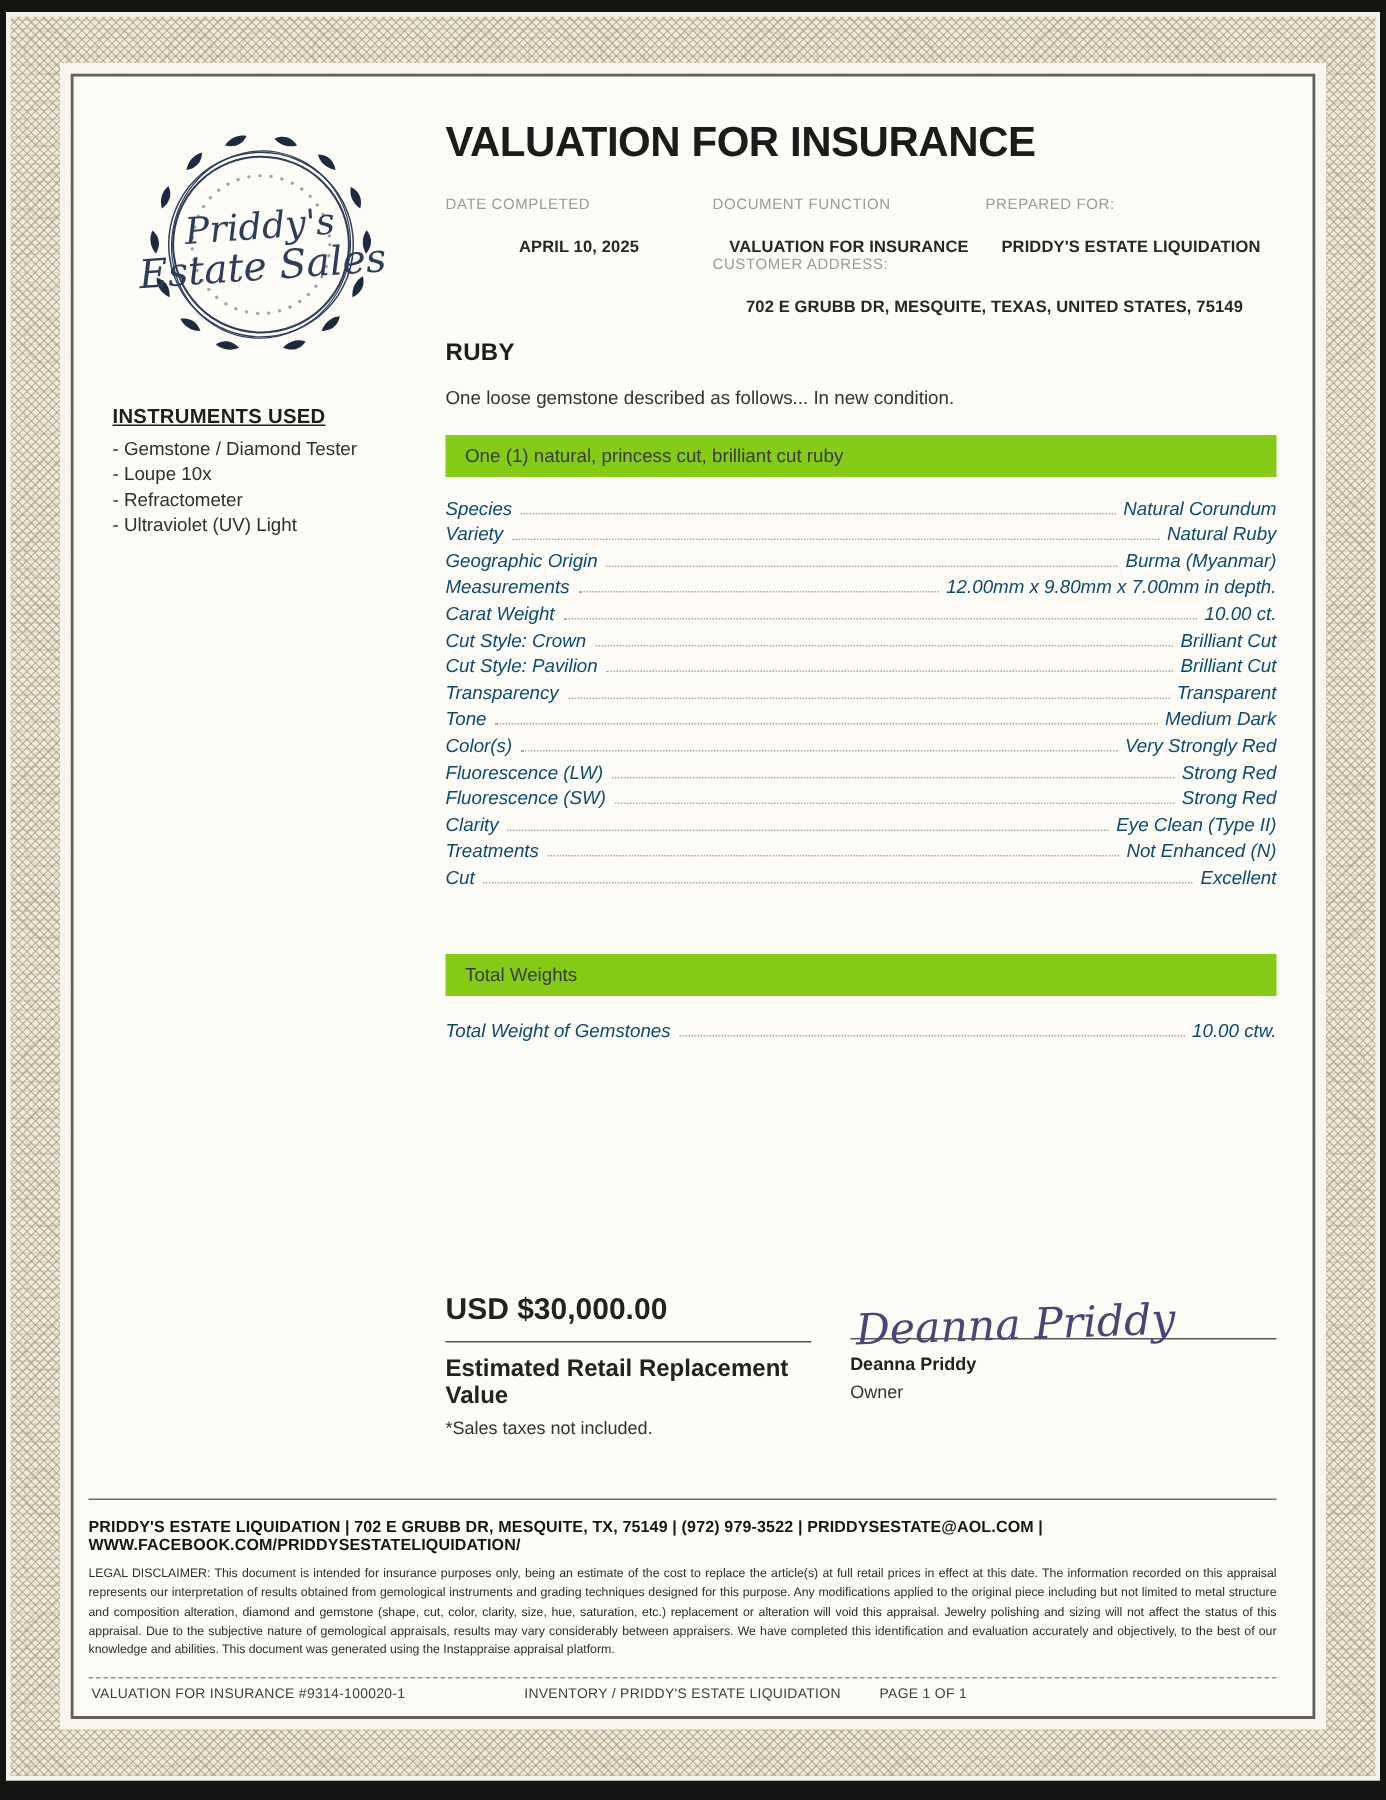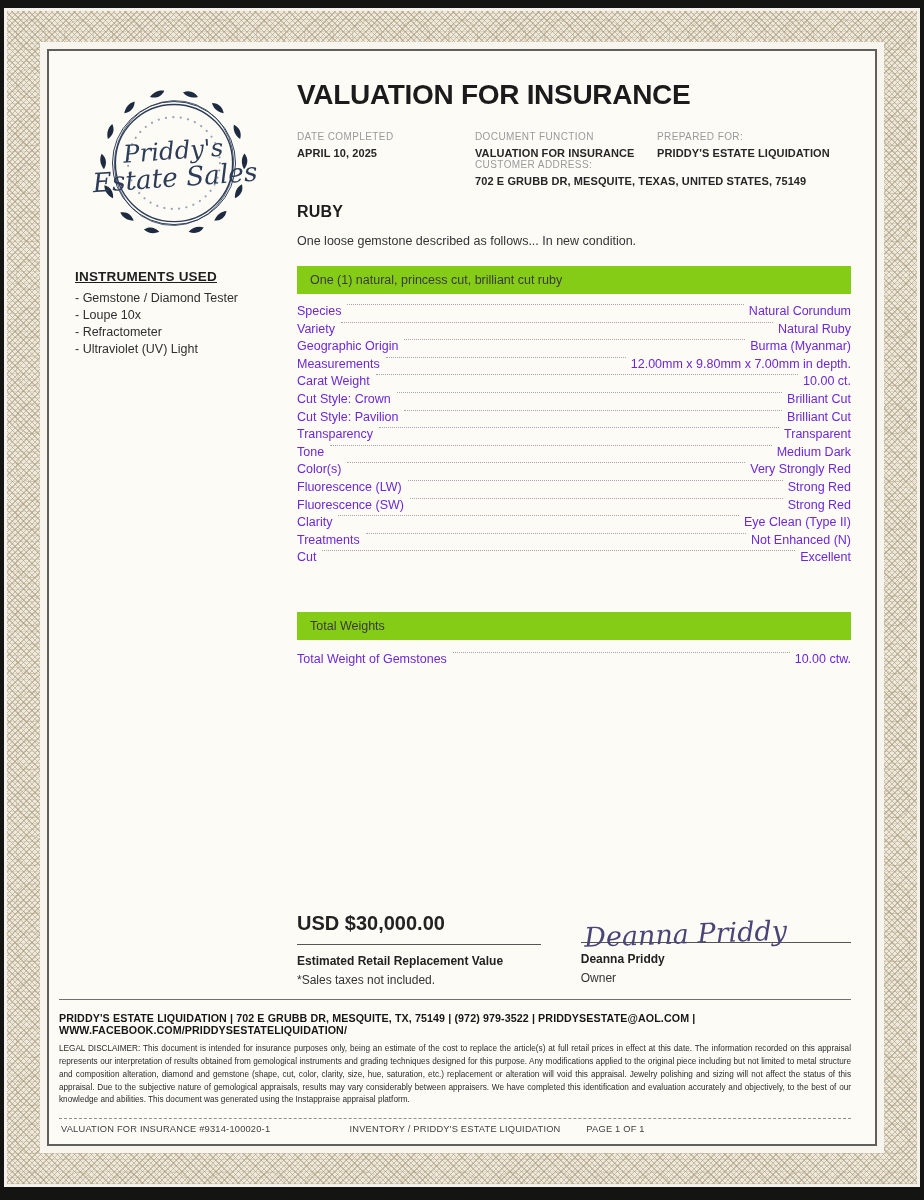--- a/index.html
+++ b/index.html
@@ -34,43 +34,43 @@
   .logo-wrap { margin:4px 0 0 6px; }
   .instruments { margin-top:16px; }
   .instruments h3 { font-size:13.5px; font-weight:bold; color:#1e1e1e; letter-spacing:.2px; margin-bottom:6px;text-decoration:underline; }
   .instruments .inst-item { font-size:12.5px; color:#2f2f2f; line-height:17px; }
 
   .main-col { flex:1; display:flex; flex-direction:column; min-width:0; }
   .doc-title { font-size:28px; font-weight:800; color:#1b1b1b; letter-spacing:-.3px; margin-top:2px; }
 
   .meta-grid { display:grid; grid-template-columns:178px 182px 1fr; margin-top:20px; }
   .meta-cell .m-label { font-size:10px; color:#9a9a9a; letter-spacing:.4px; }
-  .meta-cell .m-value { font-size:11px; font-weight:bold; color:#262626; margin-top:5px; letter-spacing:.1px; }
+  .meta-cell .m-value { font-size:11px; font-weight:bold; color:#262626; margin-top:17px; letter-spacing:.1px;text-align:center; }
   .meta-cell.span2 { grid-column:2 / 4; }
 
   .gem-title { font-size:16px; font-weight:bold; color:#1d1d1d; margin-top:16px; letter-spacing:.2px; }
   .gem-desc  { font-size:12.5px; color:#333; margin-top:13px; }
 
   .banner { background:#84cc16; color:#3a3a3a; font-size:12.5px; padding:7px 13px; margin-top:18px; }
 
   .spec-table { margin-top:10px; }
-  .spec-row { display:flex; align-items:flex-start; height:17.6px; font-size:12.5px; color:#6d28d9; }
+  .spec-row { display:flex; align-items:flex-end; height:17.6px; font-size:12.5px; color:#0c4a6e;font-style:italic; }
   .spec-row .leader { flex:1; border-bottom:1.5px dotted #aaa3ae; margin:0 5px 3px 6px; }
   .spec-row .s-value { white-space:nowrap; }
 
   .totals { margin-top:26px; }
   .totals .spec-table { margin-top:12px; }
 
   .flex-spacer { flex:1; }
 
   
-  .value-row { display:flex; gap:40px; margin-bottom:12px; }
+  .value-row { display:flex; gap:26px; margin-bottom:40px; }
   .value-block { width:44%; }
   .amount { font-size:20px; font-weight:800; color:#222; padding-bottom:9px; border-bottom:1.5px solid #555; }
-  .value-caption { font-size:12px; font-weight:bold; color:#222; margin-top:9px; }
+  .value-caption { font-size:16px; font-weight:bold; color:#222; margin-top:9px; }
   .value-note { font-size:12px; color:#333; margin-top:5px; }
   .sig-block { flex:1; }
   .sig-script { height:31px; border-bottom:1.5px solid #555; overflow:visible; }
   .sig-name { font-size:12px; font-weight:bold; color:#222; margin-top:9px; }
   .sig-role { font-size:12px; color:#333; margin-top:5px; }
 
   
   .footer { border-top:1.5px solid #707070; padding-top:12px; }
   .footer-contact { font-size:10.7px; font-weight:bold; color:#161616; letter-spacing:.1px; }
   .footer-disclaimer { font-size:8.2px; color:#2b2b2b; line-height:1.55; margin-top:7px; text-align:justify; }

